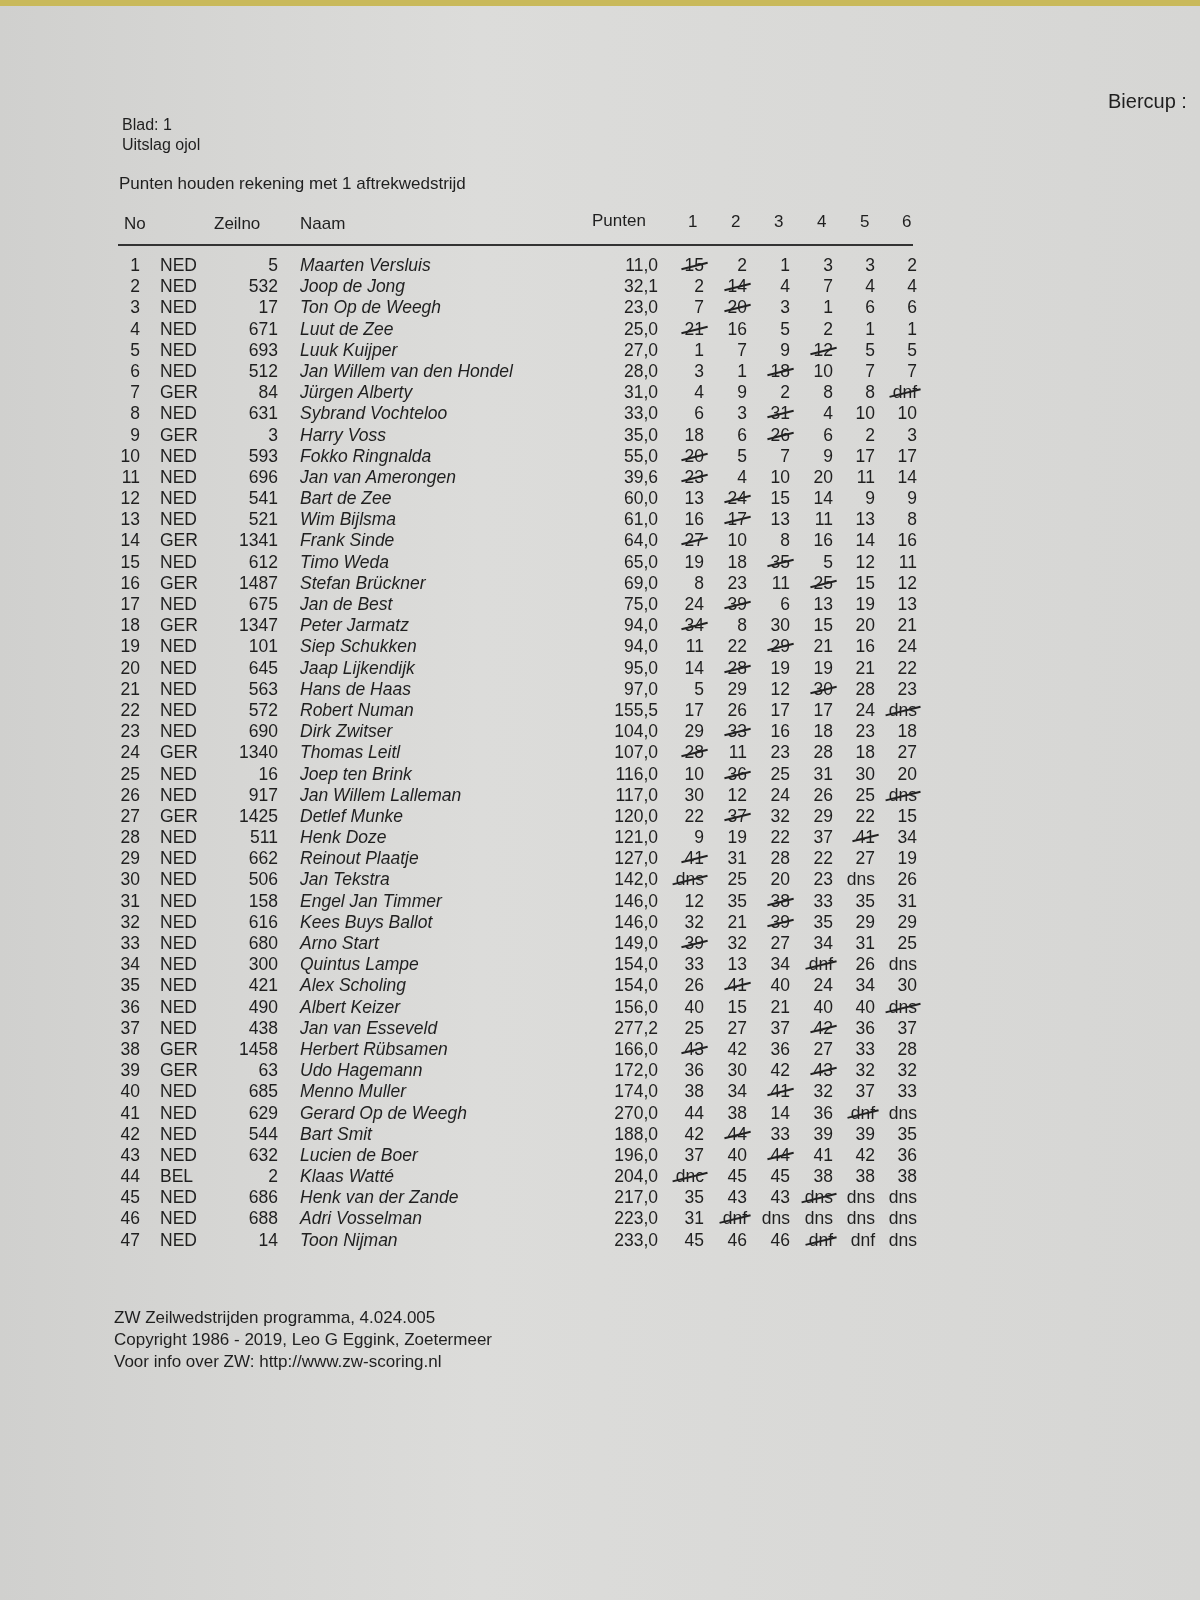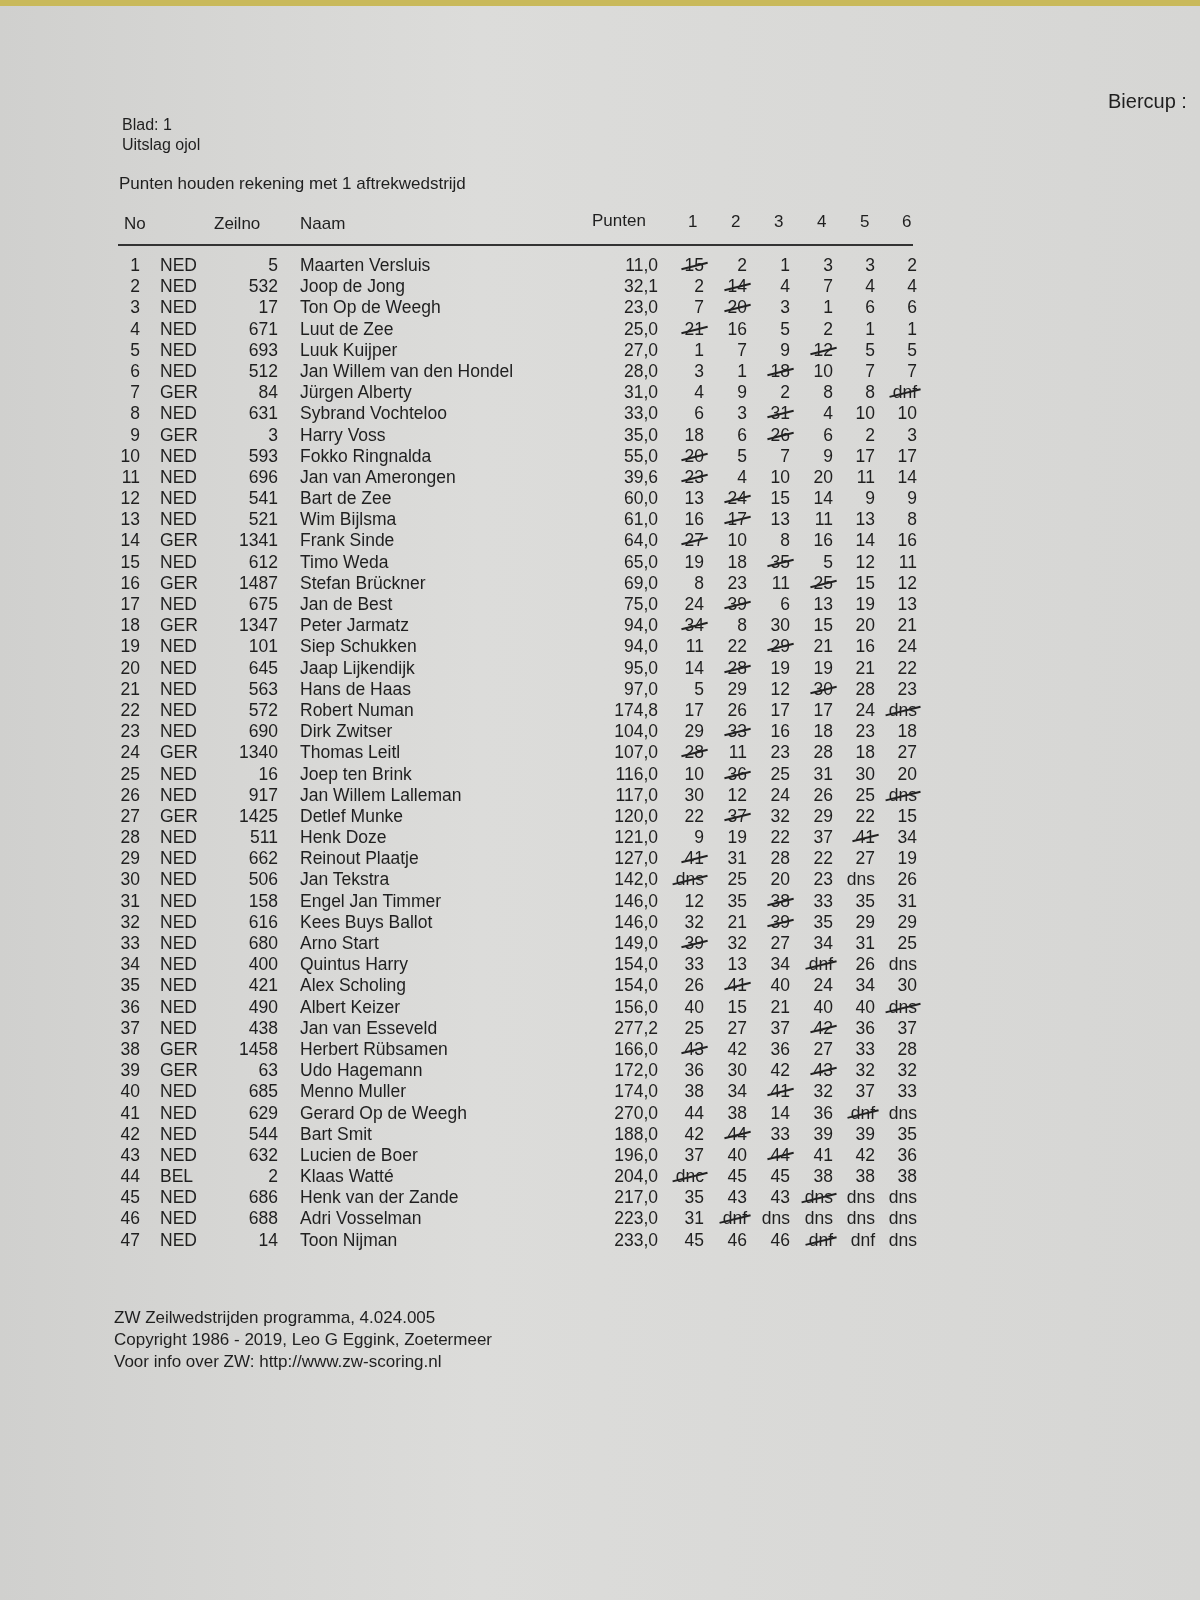--- a/index.html
+++ b/index.html
@@ -9,21 +9,21 @@
   .biercup{position:absolute;left:1108px;top:90px;font-size:20px;}
   .hdr{position:absolute;left:122px;font-size:16px;}
   .colhead{position:absolute;top:214px;font-size:17px;}
   .rule{position:absolute;left:118px;top:244px;width:795px;height:2px;background:#333;}
   .rows{position:absolute;left:0;top:255px;width:1200px;}
   .row{position:relative;height:21.2px;font-size:17.5px;line-height:21px;}
   .row span{position:absolute;top:0;white-space:nowrap;}
   .c-no{left:118px;width:22px;text-align:right;}
   .c-nat{left:160px;}
   .c-sail{left:218px;width:60px;text-align:right;}
-  .c-name{left:300px;}
+  .c-name{left:300px;font-style:italic;}
   .c-pts{left:590px;width:68px;text-align:right;}
   .r{width:36px;text-align:right;}
   .r1{left:668px;} .r2{left:711px;} .r3{left:754px;} .r4{left:797px;} .r5{left:839px;} .r6{left:881px;}
   .disc{position:relative;}
   .disc::after{content:"";position:absolute;left:-4px;right:-4px;top:10px;height:1.6px;background:#222;transform:rotate(-14deg);}
   .footer{position:absolute;left:114px;font-size:17px;}
 </style>
 </head>
 <body>
 
@@ -321,21 +321,21 @@
       <span class="r r3"><span style="position: static;">12</span></span>
       <span class="r r4"><span class="disc" style="position: relative;">30</span></span>
       <span class="r r5"><span style="position: static;">28</span></span>
       <span class="r r6"><span style="position: static;">23</span></span>
     </div>
     <div class="row">
       <span class="c-no">22</span>
       <span class="c-nat">NED</span>
       <span class="c-sail">572</span>
       <span class="c-name">Robert Numan</span>
-      <span class="c-pts">174,8</span>
+      <span class="c-pts">155,5</span>
       <span class="r r1"><span style="position: static;">17</span></span>
       <span class="r r2"><span style="position: static;">26</span></span>
       <span class="r r3"><span style="position: static;">17</span></span>
       <span class="r r4"><span style="position: static;">17</span></span>
       <span class="r r5"><span style="position: static;">24</span></span>
       <span class="r r6"><span class="disc" style="position: relative;">dns</span></span>
     </div>
     <div class="row">
       <span class="c-no">23</span>
       <span class="c-nat">NED</span>
@@ -475,22 +475,22 @@
       <span class="r r1"><span class="disc" style="position: relative;">39</span></span>
       <span class="r r2"><span style="position: static;">32</span></span>
       <span class="r r3"><span style="position: static;">27</span></span>
       <span class="r r4"><span style="position: static;">34</span></span>
       <span class="r r5"><span style="position: static;">31</span></span>
       <span class="r r6"><span style="position: static;">25</span></span>
     </div>
     <div class="row">
       <span class="c-no">34</span>
       <span class="c-nat">NED</span>
-      <span class="c-sail">400</span>
-      <span class="c-name">Quintus Harry</span>
+      <span class="c-sail">300</span>
+      <span class="c-name">Quintus Lampe</span>
       <span class="c-pts">154,0</span>
       <span class="r r1"><span style="position: static;">33</span></span>
       <span class="r r2"><span style="position: static;">13</span></span>
       <span class="r r3"><span style="position: static;">34</span></span>
       <span class="r r4"><span class="disc" style="position: relative;">dnf</span></span>
       <span class="r r5"><span style="position: static;">26</span></span>
       <span class="r r6"><span style="position: static;">dns</span></span>
     </div>
     <div class="row">
       <span class="c-no">35</span>

